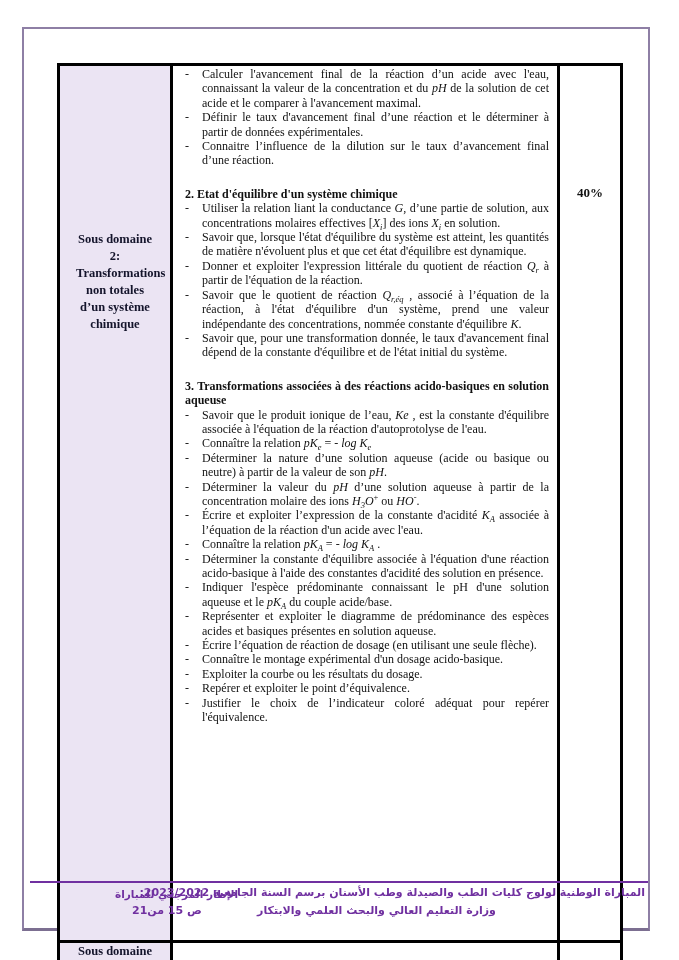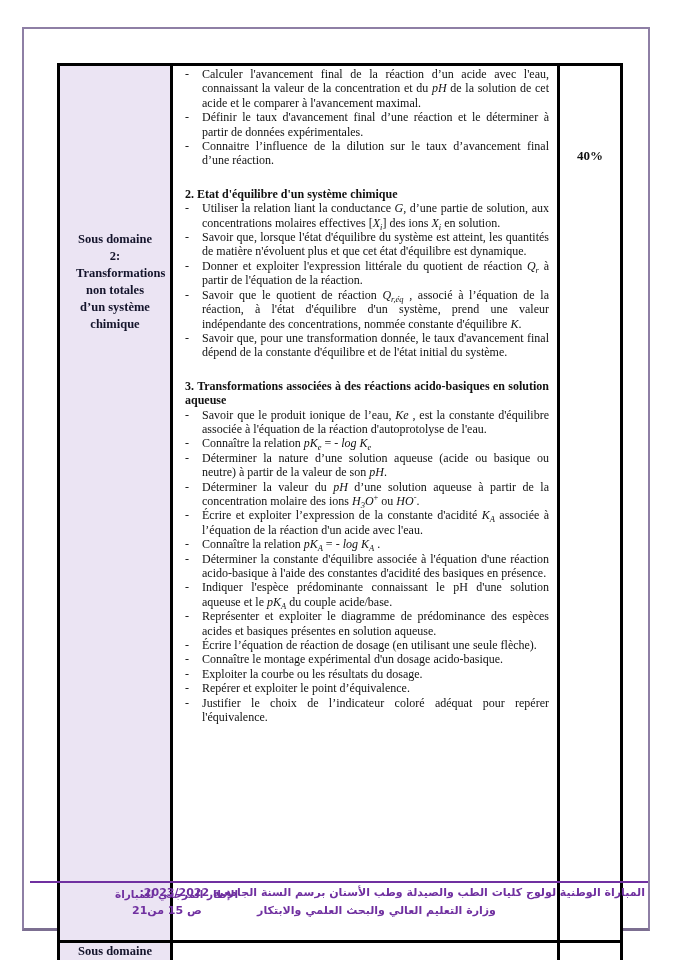--- a/index.html
+++ b/index.html
@@ -39,21 +39,21 @@
   .c-bullet .dash{flex:0 0 17px;}
   .c-bullet .btxt{flex:1;text-align:justify;}
   .c-heading{font-weight:bold;margin-top:19px;text-align:justify;}
   .c-heading:first-child{margin-top:19px;}
   .content-list sub{font-size:8.5px;line-height:0;}
   .content-list sup{font-size:8.5px;line-height:0;}
   .weight-cell{
     text-align:center;font-weight:bold;font-size:13px;vertical-align:top;
     background:#fff;
   }
-  .wc1{padding-top:82px;}
+  .wc1{padding-top:119px;}
   .wc2{vertical-align:middle;padding-top:0;}
   .footer-rule{
     position:absolute;left:30px;top:881px;width:618px;height:2px;
     background:var(--accent);
   }
   .footer-txt{
     position:absolute;color:var(--accent);font-weight:bold;font-size:11px;
     font-family:"DejaVu Sans",sans-serif;white-space:nowrap;margin-left:37px;
   }
   .f-l1-right{top:886px;right:34px;}
@@ -130,21 +130,21 @@
             <div class="c-bullet">
               <span class="dash">-</span>
               <span class="btxt">Écrire et exploiter l’expression de la constante d'acidité <i>K<sub>A</sub></i> associée à l’équation de la réaction d'un acide avec l'eau.</span>
             </div>
             <div class="c-bullet">
               <span class="dash">-</span>
               <span class="btxt">Connaître la relation <i>pK<sub>A</sub></i> = - <i>log K<sub>A</sub></i> .</span>
             </div>
             <div class="c-bullet">
               <span class="dash">-</span>
-              <span class="btxt">Déterminer la constante d'équilibre associée à l'équation d'une réaction acido-basique à l'aide des constantes d'acidité des basiques en présence.</span>
+              <span class="btxt">Déterminer la constante d'équilibre associée à l'équation d'une réaction acido-basique à l'aide des constantes d'acidité des solution en présence.</span>
             </div>
             <div class="c-bullet">
               <span class="dash">-</span>
               <span class="btxt">Indiquer l'espèce prédominante connaissant le pH d'une solution aqueuse et le <i>pK<sub>A</sub></i> du couple acide/base.</span>
             </div>
             <div class="c-bullet">
               <span class="dash">-</span>
               <span class="btxt">Représenter et exploiter le diagramme de prédominance des espèces acides et basiques présentes en solution aqueuse.</span>
             </div>
             <div class="c-bullet">

